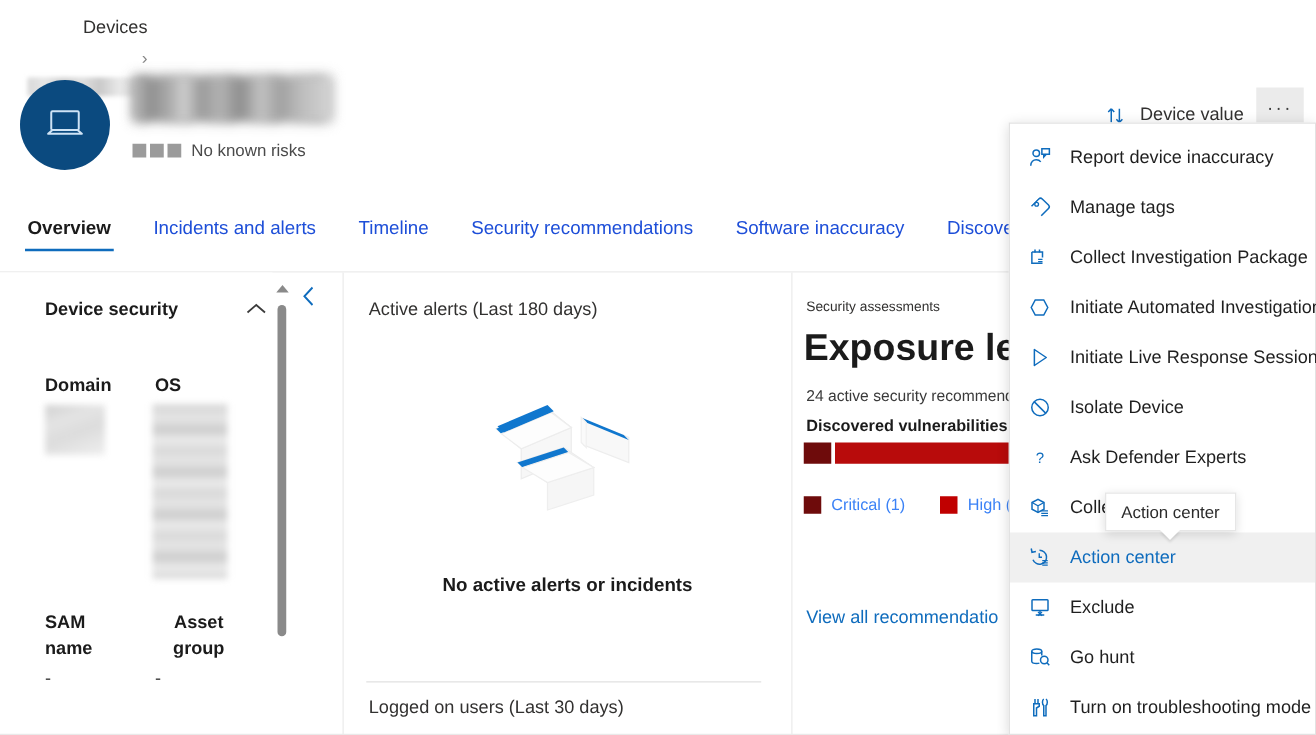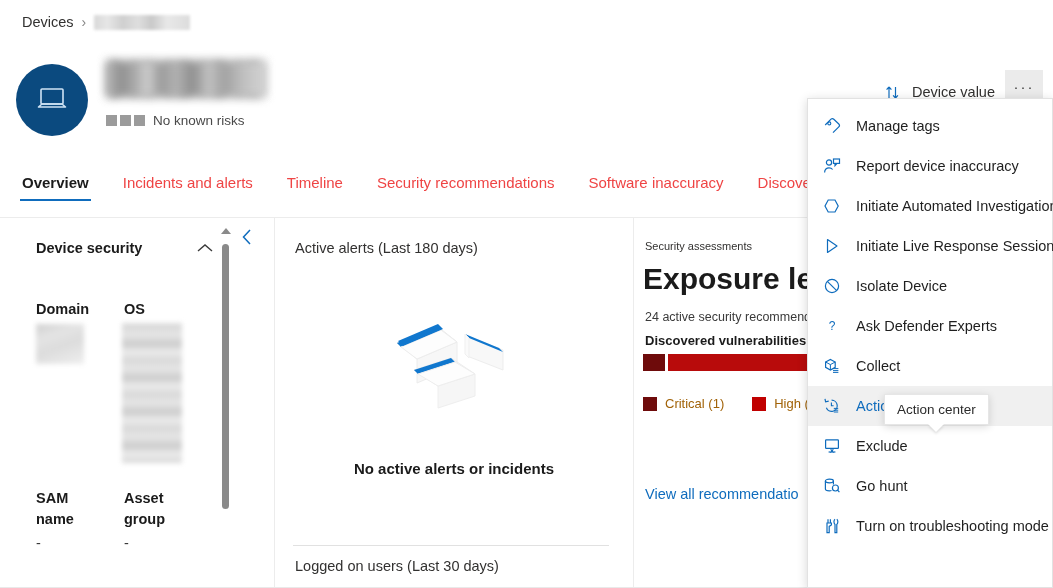--- a/index.html
+++ b/index.html
@@ -10,21 +10,21 @@
     background: #ffffff;
     font-family: "Liberation Sans", sans-serif;
     color: #323130;
   }
   .page { position: relative; width: 1053px; height: 588px; overflow: hidden; background:#fff; }
 
   
   .breadcrumb {
     position: absolute; left: 22px; top: 14px;
     display: flex; align-items: flex-end; gap: 8px;
-    font-size: 14.5px; color: #323130;
+    font-size: 14.5px; color: #323130; flex-direction: column;
   }
   .bc-link { color: #323130; cursor: pointer; }
   .bc-sep { color: #868686; font-size: 14px; }
   .redact {
     background: linear-gradient(90deg,#d8d8d8 0%,#e6e6e6 14%,#cfcfcf 30%,#dedede 46%,#c9c9c9 60%,#e8e8e8 76%,#dcdcdc 100%);
     filter: blur(1.6px);
     display: inline-block;
   }
   .bc-redact { width: 96px; height: 15px; border-radius: 1px; }
 
@@ -76,21 +76,21 @@
     display: flex; align-items: center; justify-content: center;
     cursor: pointer; letter-spacing: 2px; color: #3b3b3b; font-size: 15px;
   }
 
   
   .tabs {
     position: absolute; left: 20px; top: 170px;
     display: flex; align-items: center; gap: 30px;
     font-size: 15px;
   }
-  .tab { position: relative; padding: 4px 2px 14px 2px; color: #ef4444; cursor: pointer; white-space: nowrap; }
+  .tab { position: relative; padding: 4px 2px 14px 2px; color: #1d4ed8; cursor: pointer; white-space: nowrap; }
   .tab.active { font-weight: bold; color: #1b1b1b; }
   .tab.active::after {
     content:""; position: absolute; left: 0; right: 0; bottom: 4px;
     height: 2.5px; background: #0f6cbd;
   }
   .tab-divider {
     position: absolute; left: 0; top: 217px; width: 1053px; height: 1px; background: #ececec;
   }
 
   
@@ -143,21 +143,21 @@
   .right-panel { position: absolute; left: 635px; top: 218px; width: 420px; height: 370px; overflow:hidden; }
   .ra-head { position: absolute; left: 10px; top: 22px; font-size: 11px; color: #323130; }
   .ra-exposure {
     position: absolute; left: 8px; top: 44px; font-size: 30px; font-weight: bold;
     color: #1b1b1b; white-space: nowrap;
   }
   .ra-sub { position: absolute; left: 10px; top: 92px; font-size: 12.5px; color: #3a3a3a; white-space: nowrap; }
   .ra-vuln { position: absolute; left: 10px; top: 115px; font-size: 13px; font-weight: bold; color: #1b1b1b; white-space:nowrap; }
   .ra-bar { position: absolute; left: 8px; top: 136px; height: 17px; display: flex; gap: 3px; }
   .ra-seg { height: 17px; }
-  .ra-legend { position: absolute; left: 8px; top: 178px; display: flex; gap: 28px; font-size: 13px; color: #a16207; align-items: flex-end; }
+  .ra-legend { position: absolute; left: 8px; top: 178px; display: flex; gap: 28px; font-size: 13px; color: #3b82f6; align-items: flex-end; }
   .lg { display: flex; align-items: center; gap: 8px; white-space: nowrap; }
   .lg-sw { width: 14px; height: 14px; }
   .ra-link {
     position: absolute; left: 10px; top: 268px; font-size: 14.5px; color: #0f6cbd; cursor: pointer;
   }
   .ra-scroll {
     position: absolute; right: 1px; top: 196px; width: 6px; height: 70px;
     background: #d6d6d6; border-radius: 3px;
   }
 
@@ -257,21 +257,21 @@
     <div class="fld-redact" style="left:36px; top:106px; width:48px; height:40px;
         background:linear-gradient(160deg,#d0d0d0 0%,#e4e4e4 30%,#dcdcdc 55%,#efefef 100%);"></div>
 
     <div class="fld-label" style="left:124px; top:83px;">OS</div>
     <div class="fld-redact" style="left:122px; top:105px; width:60px; height:140px;
         background:repeating-linear-gradient(0deg,#d7d7d7 0px,#ececec 9px,#cccccc 17px,#e6e6e6 26px,#dadada 34px);"></div>
 
     <div class="fld-label" style="left:36px; top:270px; width:60px; line-height:21px;">SAM name</div>
     <div style="position:absolute; left:36px; top:317px; font-size:14.5px; color:#3a3a3a;">-</div>
 
-    <div class="fld-label" style="left:124px; top:270px; width:70px; line-height:21px;">Asset group</div>
+    <div class="fld-label" style="left:124px; top:270px; width:70px; line-height:21px;text-align:center;">Asset group</div>
     <div style="position:absolute; left:124px; top:317px; font-size:14.5px; color:#3a3a3a;">-</div>
   </div>
 
   <div class="scroll-track">
     <div class="scroll-arrow"></div>
     <div class="scroll-thumb"></div>
   </div>
 
   <div class="panel-collapse-left">
     <svg width="14" height="18" viewBox="0 0 14 18">
@@ -337,39 +337,51 @@
 
     <div class="ra-link">View all recommendatio</div>
   </div>
   <div class="ra-scroll" style="left:1046px; top:414px;"></div>
 
   <div class="ctx-menu">
 
     <div class="ctx-item">
       <span class="ctx-ico">
         <svg width="18" height="18" viewBox="0 0 18 18">
-          <path d="M2.2 10 L8 4.2 a2 2 0 0 1 2.8 0 L15.8 9 a2 2 0 0 1 0 2.8 L10 17.6" fill="none" stroke="#0f6cbd" stroke-width="1.2" transform="translate(0,-2)"></path>
-          <circle cx="6.3" cy="6.4" r="1.5" fill="none" stroke="#0f6cbd" stroke-width="1.1"></circle>
-        </svg>
-      </span>
-      <span>Manage tags</span>
-    </div>
-
-    <div class="ctx-item">
-      <span class="ctx-ico">
-        <svg width="18" height="18" viewBox="0 0 18 18">
           <circle cx="6" cy="5.5" r="2.6" fill="none" stroke="#0f6cbd" stroke-width="1.2"></circle>
           <path d="M1.6 15.5 c0-3 2-4.7 4.4-4.7 c1.5 0 2.8.6 3.6 1.7" fill="none" stroke="#0f6cbd" stroke-width="1.2"></path>
           <rect x="10.5" y="2" width="6" height="4.4" fill="none" stroke="#0f6cbd" stroke-width="1.2"></rect>
           <path d="M12 6.4 L12 8.6 L14 6.4" fill="none" stroke="#0f6cbd" stroke-width="1.2"></path>
         </svg>
       </span>
       <span>Report device inaccuracy</span>
     </div>
 
+    <div class="ctx-item">
+      <span class="ctx-ico">
+        <svg width="18" height="18" viewBox="0 0 18 18">
+          <path d="M2.2 10 L8 4.2 a2 2 0 0 1 2.8 0 L15.8 9 a2 2 0 0 1 0 2.8 L10 17.6" fill="none" stroke="#0f6cbd" stroke-width="1.2" transform="translate(0,-2)"></path>
+          <circle cx="6.3" cy="6.4" r="1.5" fill="none" stroke="#0f6cbd" stroke-width="1.1"></circle>
+        </svg>
+      </span>
+      <span>Manage tags</span>
+    </div>
+
+    <div class="ctx-item">
+      <span class="ctx-ico">
+        <svg width="18" height="18" viewBox="0 0 18 18">
+          <path d="M2.5 4.5 L2.5 13.5 L11 13.5" fill="none" stroke="#0f6cbd" stroke-width="1.2"></path>
+          <path d="M2.5 4.5 L11 4.5 L11 9" fill="none" stroke="#0f6cbd" stroke-width="1.2"></path>
+          <path d="M5 2.6 L5 5" fill="none" stroke="#0f6cbd" stroke-width="1.2"></path>
+          <path d="M8.6 2.6 L8.6 5" fill="none" stroke="#0f6cbd" stroke-width="1.2"></path>
+          <path d="M7.5 10.5 L11 10.5 M7.5 12.3 L11 12.3" stroke="#0f6cbd" stroke-width="1"></path>
+        </svg>
+      </span>
+      <span>Collect Investigation Package</span>
+    </div>
 
     <div class="ctx-item">
       <span class="ctx-ico">
         <svg width="18" height="18" viewBox="0 0 18 18">
           <path d="M5.2 3 L12 3 L15.2 9 L12 15 L5.2 15 L2 9 Z" fill="none" stroke="#0f6cbd" stroke-width="1.2"></path>
         </svg>
       </span>
       <span>Initiate Automated Investigation</span>
     </div>
 

